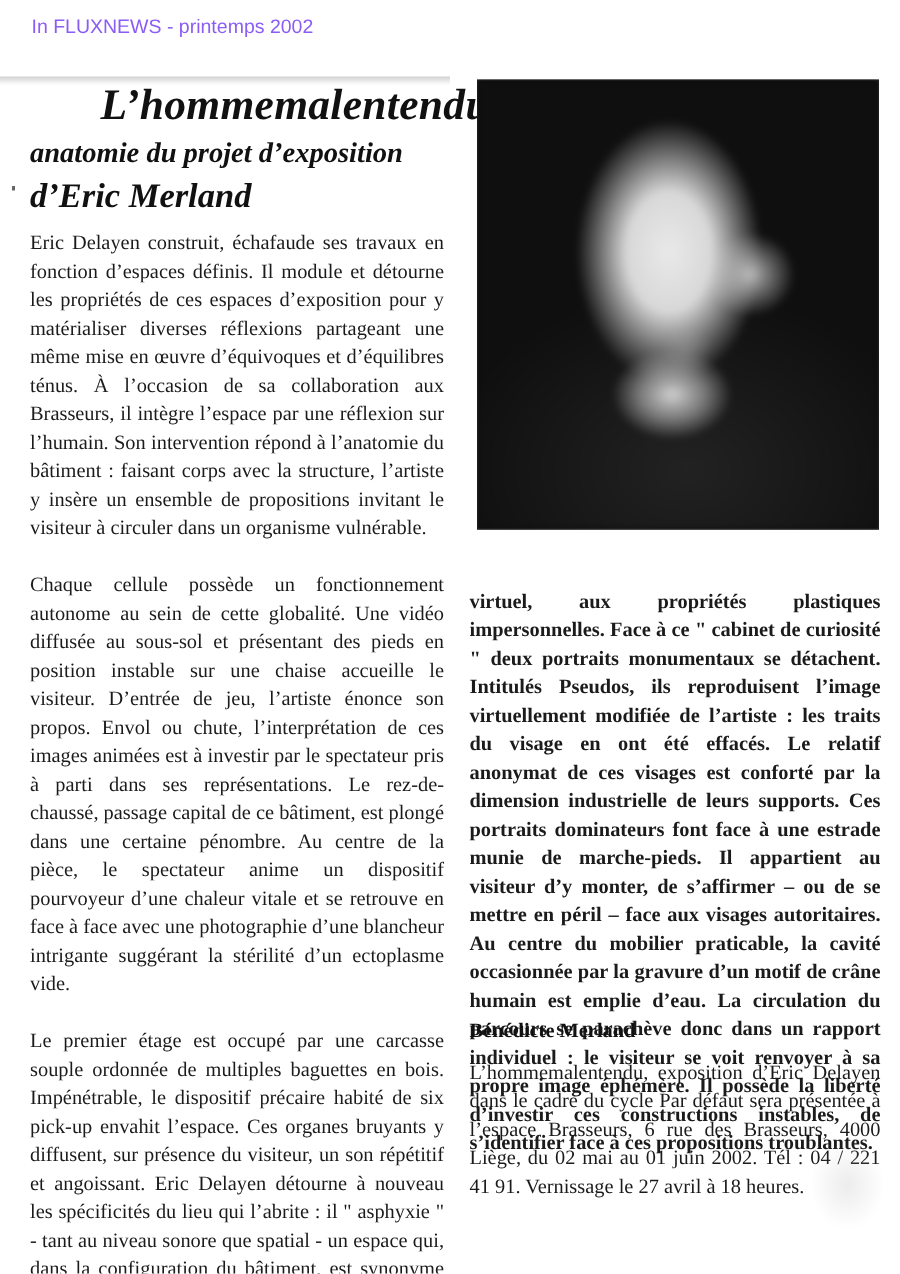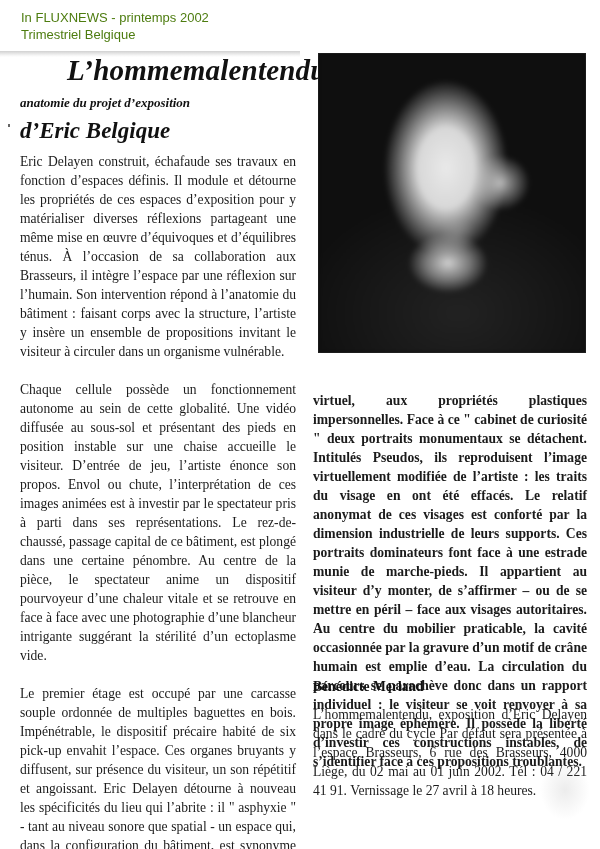--- a/index.html
+++ b/index.html
@@ -1,35 +1,35 @@
 <!DOCTYPE html>
 <html><head>
 <meta charset="utf-8">
 <style>
   * { margin: 0; padding: 0; box-sizing: border-box; }
   html, body { width: 600px; height: 849px; background: #ffffff; overflow: hidden; }
   body { position: relative; font-family: "Liberation Serif", serif; color: #1a1a1a; }
 
   .source {
     position: absolute; left: 21px; top: 9px;
-    font-family: "Liberation Sans", sans-serif; font-size: 13px; line-height: 17px; color: #4d7c0f;
+    font-family: "Liberation Sans", sans-serif; font-size: 13px; line-height: 17px; color: #8b5cf6;
   }
   .scan-bar {
     position: absolute; left: 0; top: 51px; width: 300px; height: 6px;
     background: linear-gradient(to bottom, #c9c9c9, #f2f2f2 70%, #ffffff);
     opacity: 0.85;
   }
   .title-block { position: absolute; left: 20px; top: 52px; width: 300px; }
   .title-main {
     font-family: "Liberation Serif", serif; font-style: italic; font-weight: bold;
     font-size: 29px; line-height: 36px; color: #111; letter-spacing: 0.2px; margin-left: 47px;
   }
   .title-sub {
     font-family: "Liberation Serif", serif; font-style: italic; font-weight: bold;
-    font-size: 13px; line-height: 26px; color: #111; margin-top: 2px;
+    font-size: 19px; line-height: 26px; color: #111; margin-top: 2px;
   }
   .title-author {
     font-family: "Liberation Serif", serif; font-style: italic; font-weight: bold;
     font-size: 23px; line-height: 30px; color: #111; margin-top: 0px;
   }
   .stray-dot {
     position: absolute; left: 8px; top: 124px; width: 2px; height: 3px; background: #666;
   }
 
   .photo {
@@ -63,30 +63,29 @@
   .smudge {
     position: absolute; left: 540px; top: 760px; width: 50px; height: 60px;
     background: radial-gradient(ellipse at center, rgba(180,180,180,0.25), rgba(255,255,255,0) 70%);
   }
 </style>
 </head>
 <body>
 
 <div class="source">
   <div>In FLUXNEWS -  printemps 2002</div>
-  <div>Trimestriel Belgique</div>
 </div>
 
 <div class="scan-bar"></div>
 <div class="stray-dot"></div>
 
 <div class="title-block">
   <div class="title-main">L’hommemalentendu,</div>
   <div class="title-sub">anatomie du projet d’exposition</div>
-  <div class="title-author">d’Eric Belgique</div>
+  <div class="title-author">d’Eric Merland</div>
 </div>
 
 <div class="photo">
   <div class="glow"></div>
 </div>
 
 <div class="col col-left">
   <p>Eric Delayen construit, échafaude ses travaux en fonction d’espaces définis. Il module et détourne les propriétés de ces espaces d’exposition pour y matérialiser diverses réflexions partageant une même mise en œuvre d’équivoques et d’équilibres ténus. À l’occasion de sa collaboration aux Brasseurs, il intègre l’espace par une réflexion sur l’humain. Son intervention répond à l’anatomie du bâtiment : faisant corps avec la structure, l’artiste y insère un ensemble de propositions invitant le visiteur à circuler dans un organisme vulnérable.</p>
   <p>Chaque cellule possède un fonctionnement autonome au sein de cette globalité. Une vidéo diffusée au sous-sol et présentant des pieds en position instable sur une chaise accueille le visiteur. D’entrée de jeu, l’artiste énonce son propos. Envol ou chute, l’interprétation de ces images animées est à investir par le spectateur pris à parti dans ses représentations. Le rez-de-chaussé, passage capital de ce bâtiment, est plongé dans une certaine pénombre. Au centre de la pièce, le spectateur anime un dispositif pourvoyeur d’une chaleur vitale et se retrouve en face à face avec une photographie d’une blancheur intrigante suggérant la stérilité d’un ectoplasme vide.</p>
   <p>Le premier étage est occupé par une carcasse souple ordonnée de multiples baguettes en bois. Impénétrable, le dispositif précaire habité de six pick-up envahit l’espace. Ces organes bruyants y diffusent, sur présence du visiteur, un son répétitif et angoissant. Eric Delayen détourne à nouveau les spécificités du lieu qui l’abrite : il " asphyxie " - tant au niveau sonore que spatial - un espace qui, dans la configuration du bâtiment, est synonyme de lieu de vie et d’accueil des visiteurs. L’artiste y concrétise, de plus, un réseau de tensions. Il œuvre sur la perception des limites entre équilibre et instabilité, entre espace interne et externe, entre souplesse et fragilité, entre invitation et éviction du visiteur.</p>

